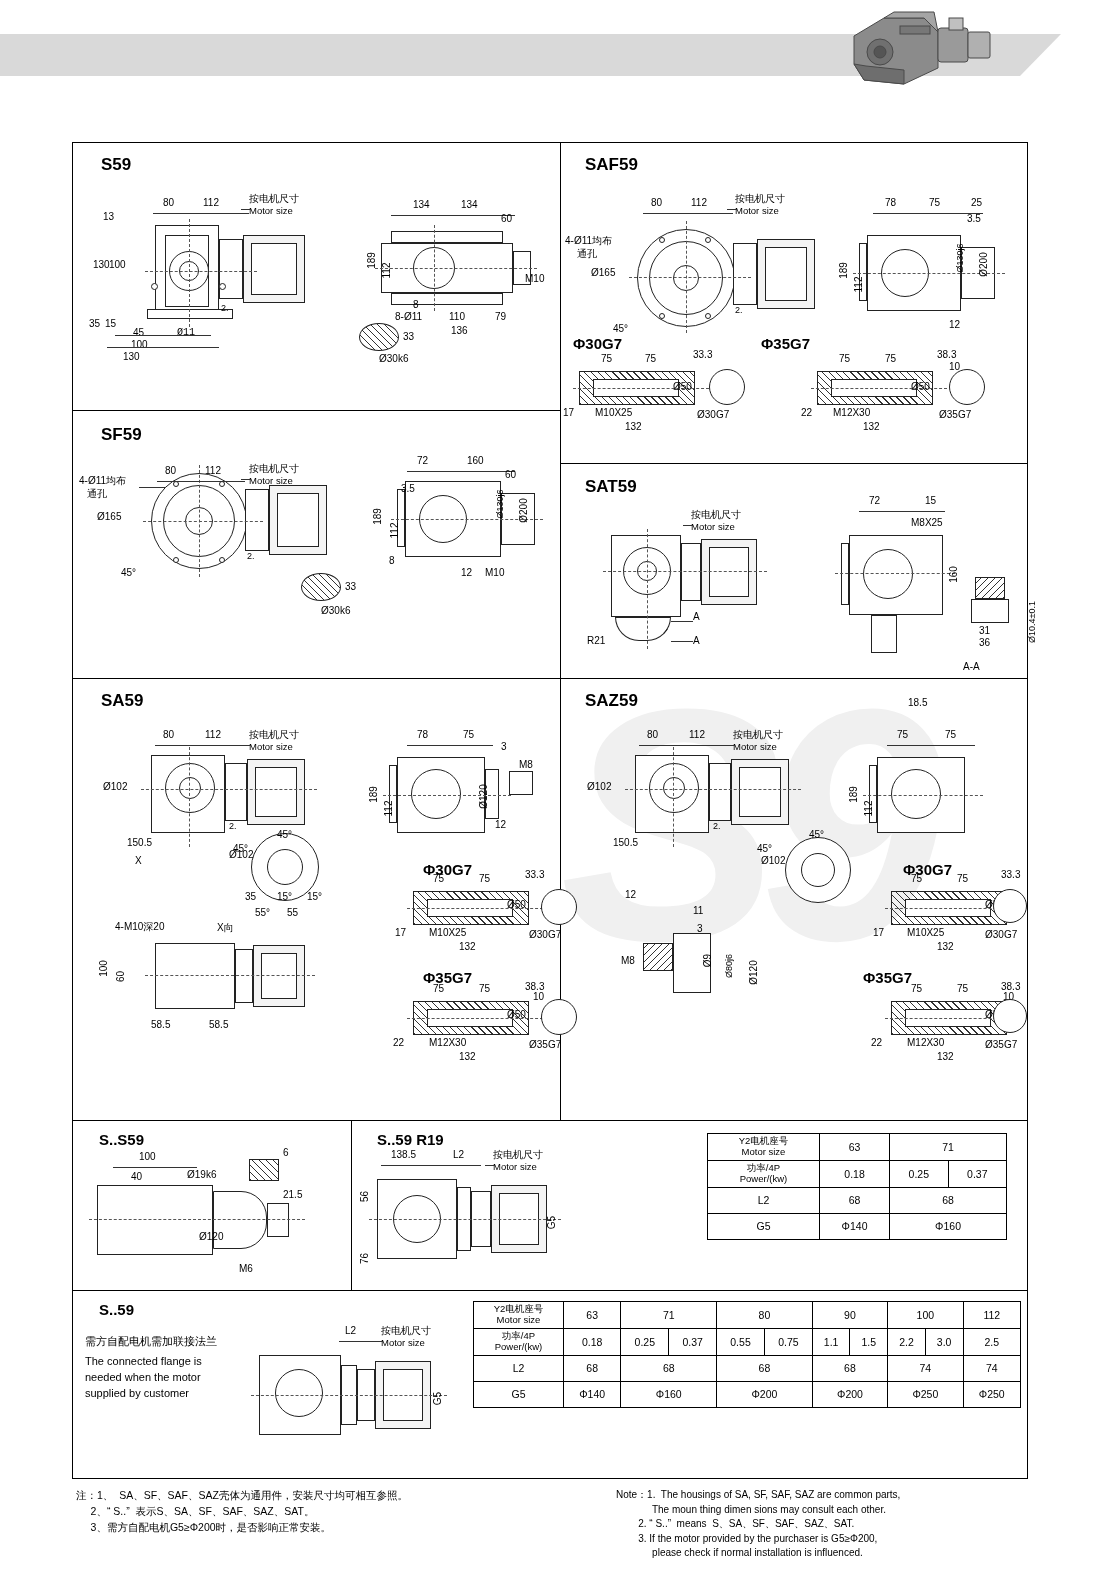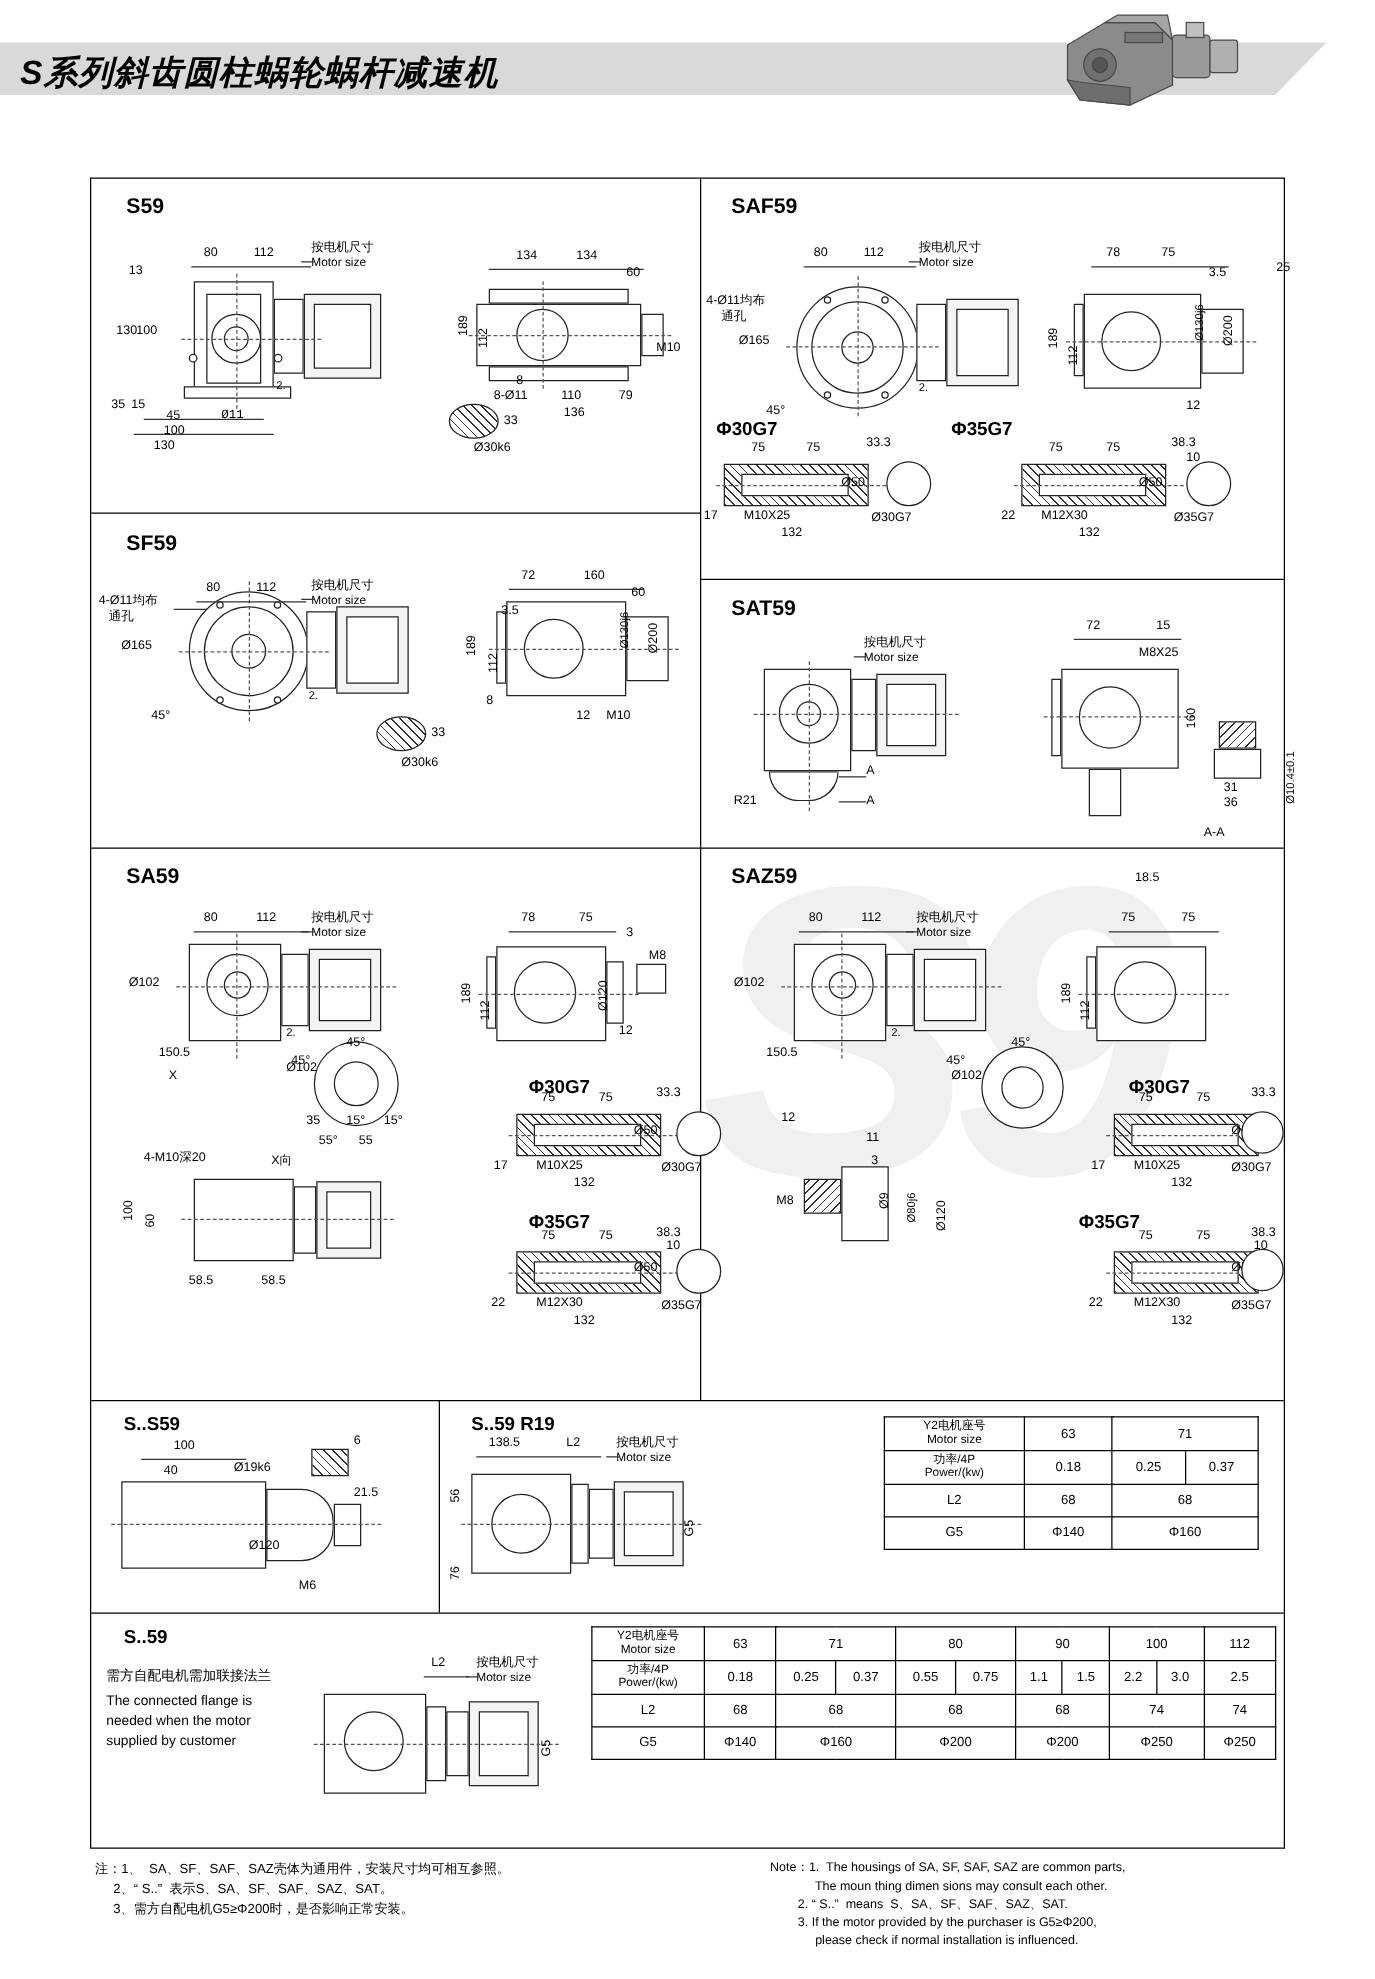--- a/index.html
+++ b/index.html
@@ -71,21 +71,20 @@
   .tdlbl{ font-size:9.5px; line-height:1.15; }
   
   .notes{ position:absolute; font-size:10.5px; line-height:1.5; white-space:pre; }
   .notes-en{ position:absolute; font-size:10px; line-height:1.45; white-space:pre; }
 </style>
 </head>
 <body>
 
 <div class="header">
   <div class="hdr-bar"></div>
-  <div class="hdr-title">S系列斜齿圆柱蜗轮蜗杆减速机</div>
   <svg class="hdr-img" viewBox="0 0 150 86">
     <g fill="#8b8b8b" stroke="#4a4a4a" stroke-width="1">
       <polygon points="8,30 38,12 78,12 92,26 92,62 58,78 18,74 8,58"></polygon>
       <polygon points="38,12 48,6 88,6 92,26 78,12" fill="#a5a5a5"></polygon>
       <rect x="92" y="22" width="30" height="34" rx="3" fill="#9a9a9a"></rect>
       <rect x="122" y="26" width="22" height="26" rx="2" fill="#b0b0b0"></rect>
       <rect x="103" y="12" width="14" height="12" fill="#c0c0c0"></rect>
       <circle cx="34" cy="46" r="13" fill="#707070"></circle>
       <circle cx="34" cy="46" r="6" fill="#555"></circle>
       <rect x="54" y="20" width="30" height="8" fill="#777"></rect>
@@ -244,21 +243,21 @@
     <div class="dim" style="left:540px; top:180px;">45°</div>
     <div class="dim-s" style="left:662px; top:162px;">2.</div>
 
     <div class="box" style="left:794px; top:92px; width:94px; height:76px;"></div>
     <div class="box" style="left:786px; top:100px; width:8px; height:58px;"></div>
     <div class="box" style="left:888px; top:104px; width:34px; height:52px;"></div>
     <div class="circ" style="left:808px; top:106px; width:48px; height:48px;"></div>
     <div class="dash" style="left:780px; top:130px; width:152px;"></div>
     <div class="dim" style="left:812px; top:54px;">78</div>
     <div class="dim" style="left:856px; top:54px;">75</div>
-    <div class="dim" style="left:948px; top:54px;margin-top:12px;">25</div>
+    <div class="dim" style="left:898px; top:54px;">25</div>
     <div class="dline" style="left:800px; top:70px; width:110px;"></div>
     <div class="dim" style="left:894px; top:70px;">3.5</div>
     <div class="dim" style="left:762px; top:122px; transform:rotate(-90deg);">189</div>
     <div class="dim" style="left:778px; top:136px; transform:rotate(-90deg);">112</div>
     <div class="dim" style="left:872px; top:110px; transform:rotate(-90deg); font-size:9px;">Ø130j6</div>
     <div class="dim" style="left:898px; top:116px; transform:rotate(-90deg);">Ø200</div>
     <div class="dim" style="left:876px; top:176px;">12</div>
 
     <div class="lbl lbl-md" style="left:500px; top:192px;">Φ30G7</div>
     <div class="hatch" style="left:506px; top:228px; width:116px; height:34px;"></div>

